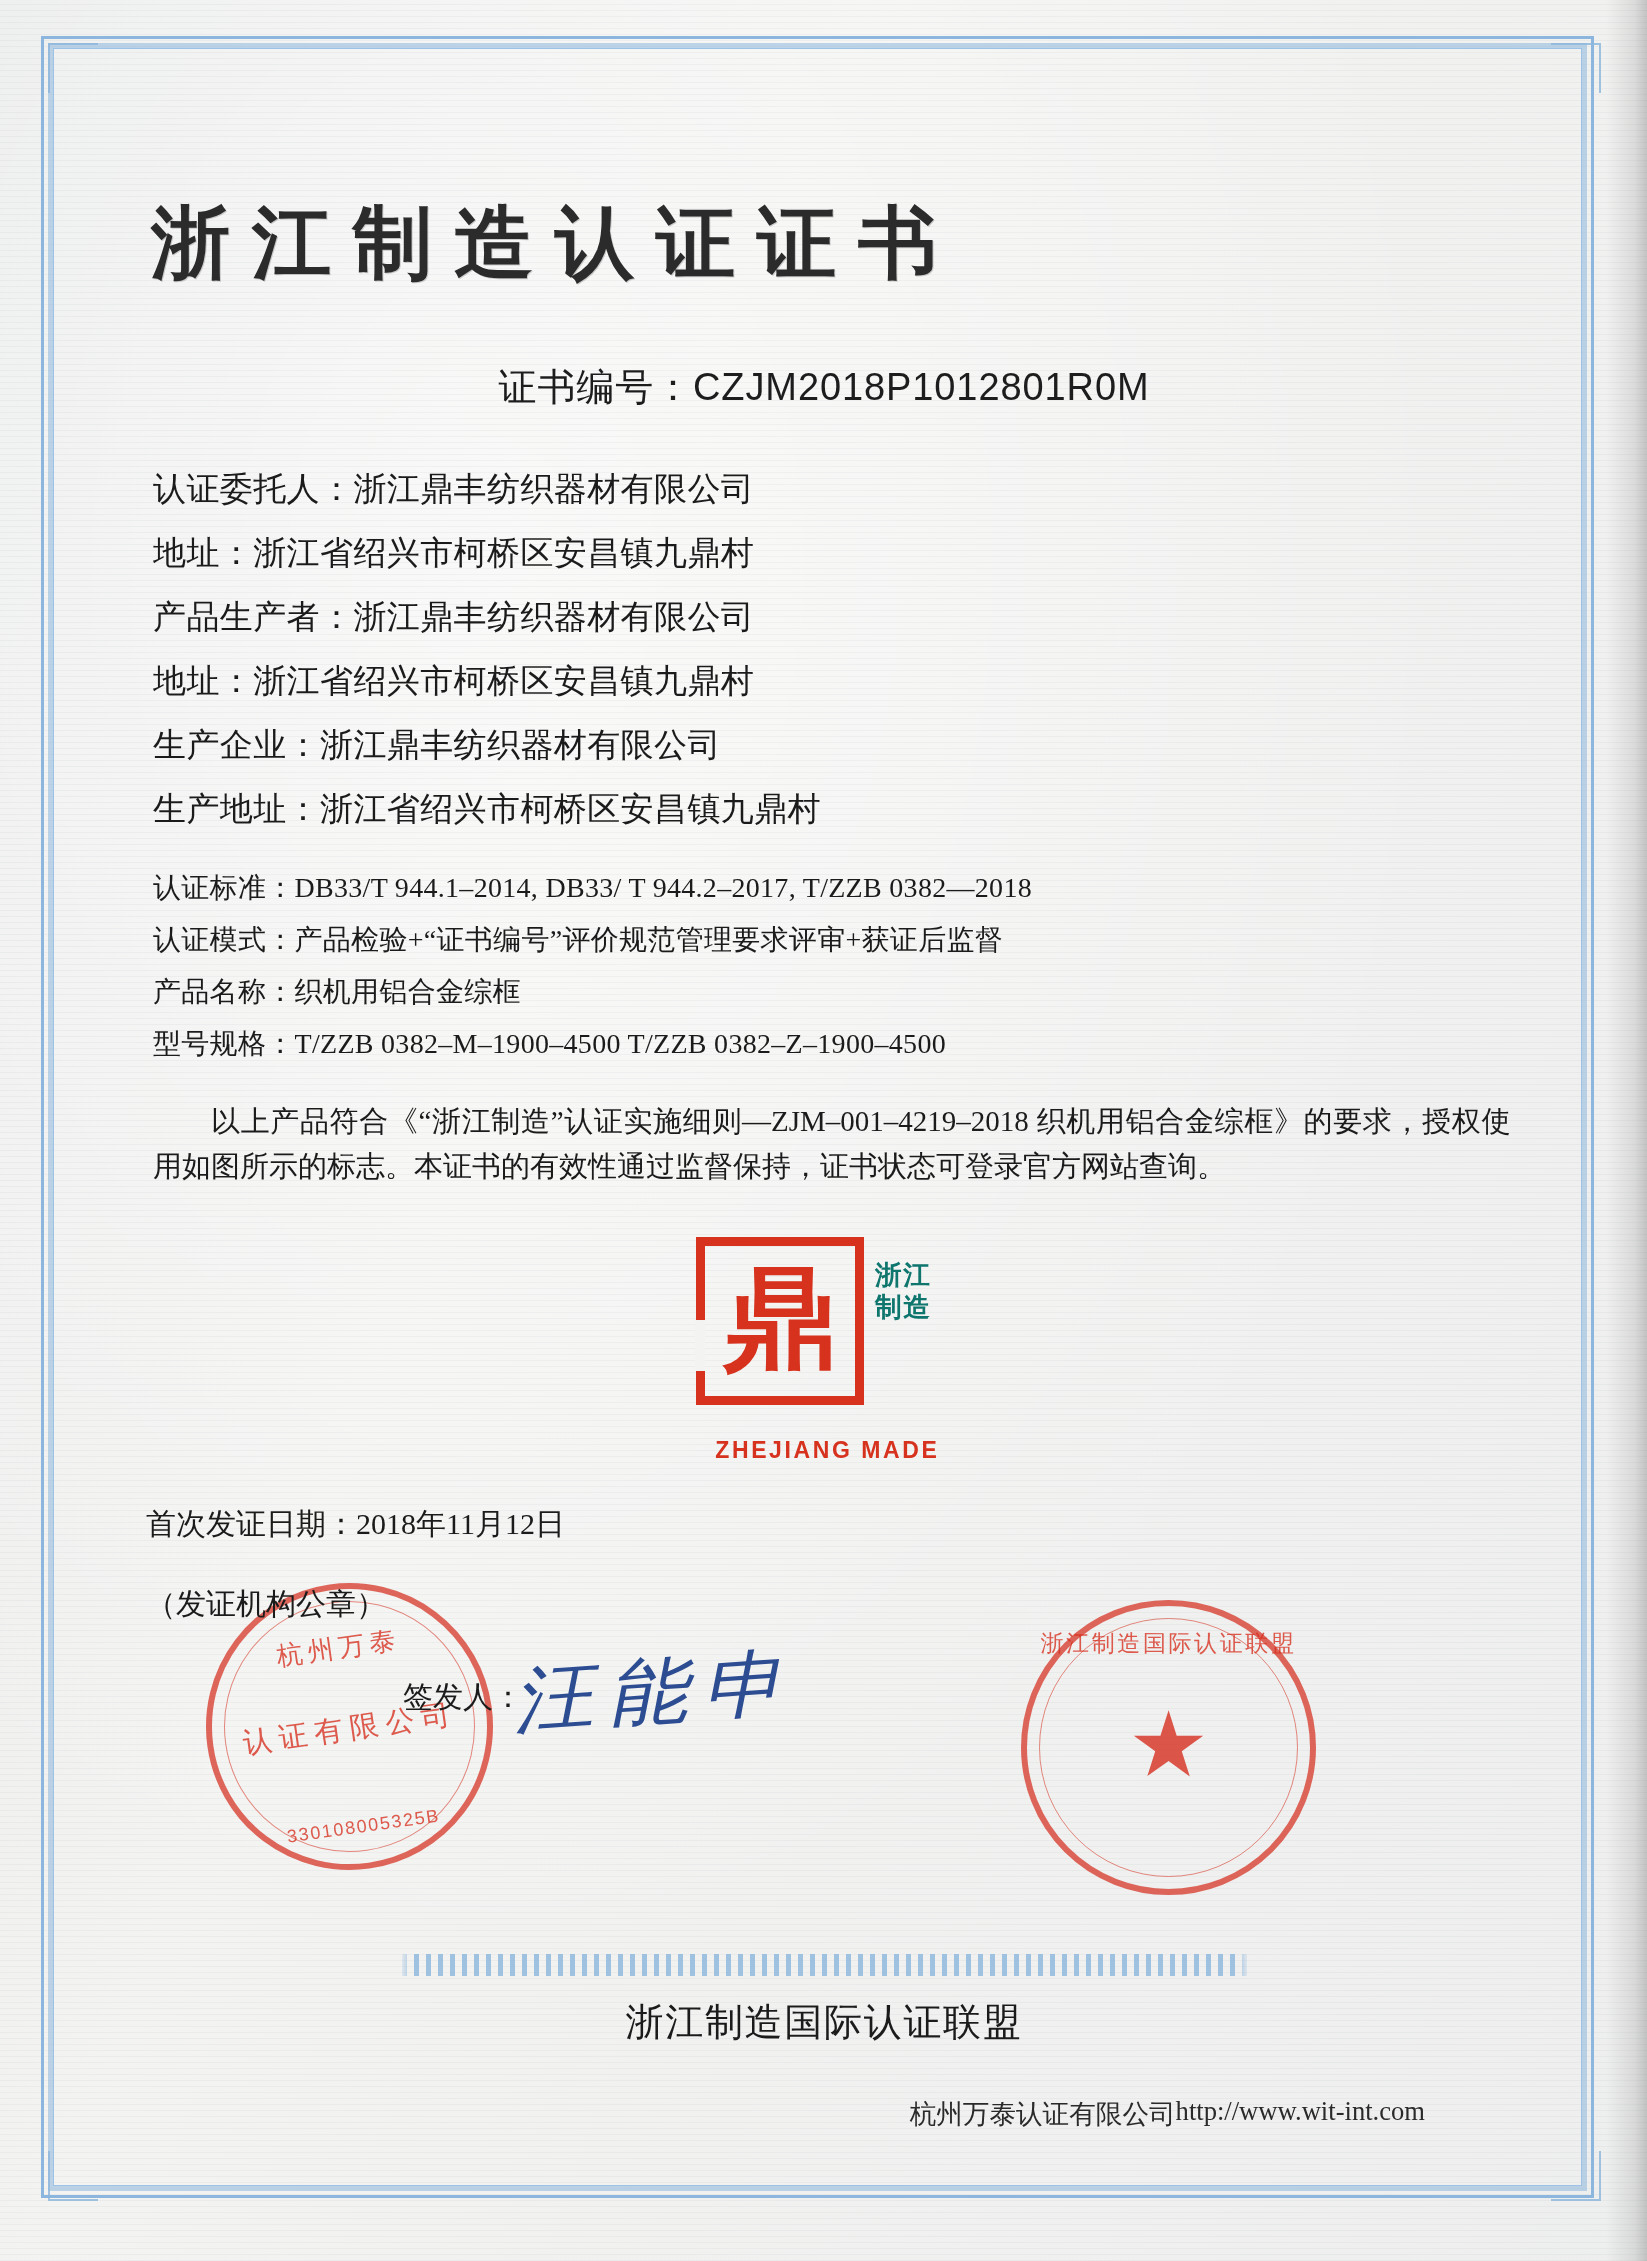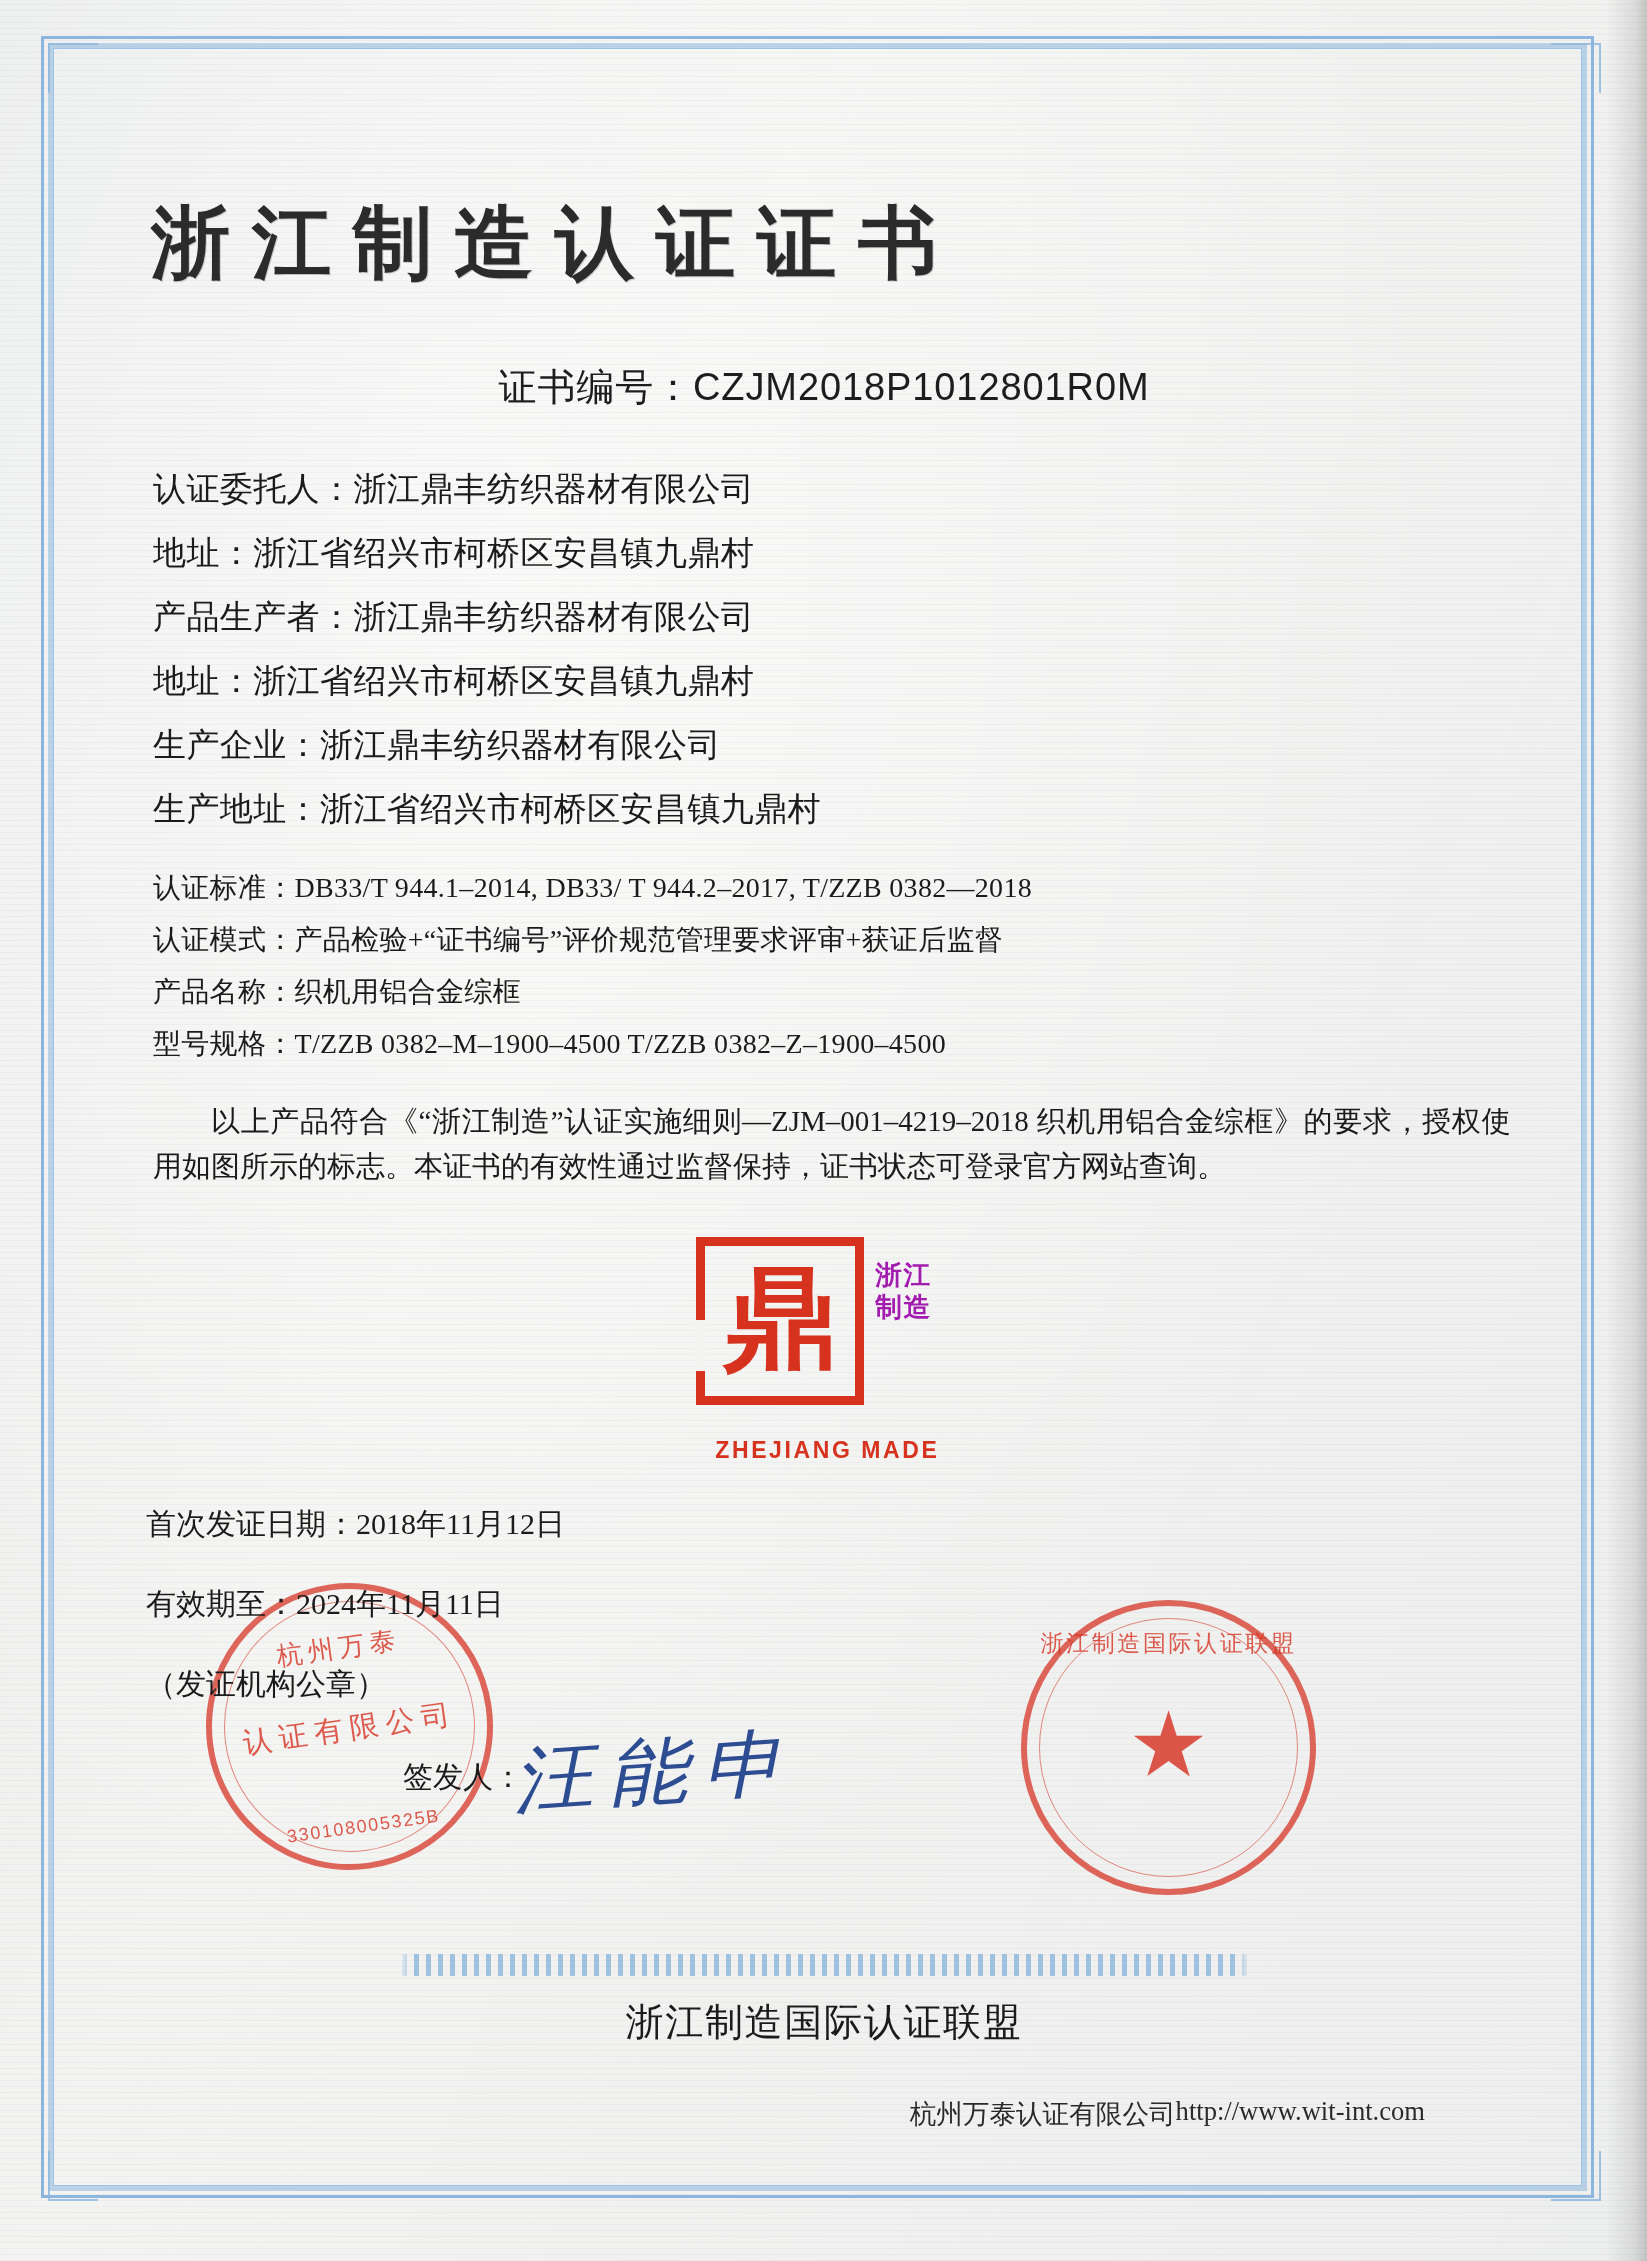--- a/index.html
+++ b/index.html
@@ -177,28 +177,28 @@
     left: 29px; top: 26px;
     font-family: "DejaVu Serif", serif;
     font-size: 110px;
     line-height: 1;
     color: #d6321e;
     font-weight: 700;
     transform: scaleX(1.05);
   }
   .logo-side {
     position: absolute;
-    right: 12px; top: 22px;
+    right: 21px; top: 22px;
     width: 74px;
     font-family: "Liberation Sans", sans-serif;
     font-size: 26.6px;
     line-height: 1.22;
-    color: #a21caf;
+    color: #0f766e;
     font-weight: 700;
-    text-align: center;
+    text-align: right;
     letter-spacing: 1.7px;
   }
   .logo-en {
     position: absolute;
     left: 6.9px;
     top: 177px;
     width: 250px;
     text-align: center;
     font-family: "Liberation Sans", sans-serif;
     font-weight: 700;
@@ -417,23 +417,20 @@
         <div class="logo-glyph">鼎</div>
         <div class="logo-side">浙江制造</div>
         <div class="logo-en">ZHEJIANG MADE</div>
       </div>
     </div>
 
     <div class="dates">
       <div class="date-line">
         <span>首次发证日期：</span><span>2018年11月12日</span>
       </div>
-      <div class="date-line">
-        <span>有效期至：</span><span>2024年11月11日</span>
-      </div>
       <div class="seal-note">（发证机构公章）</div>
 
       <div class="signer-row">
         <span class="signer-label">签发人：</span>
         <span class="signature">汪能申</span>
       </div>
     </div>
   </div>
 
   <div class="seal seal-left">

